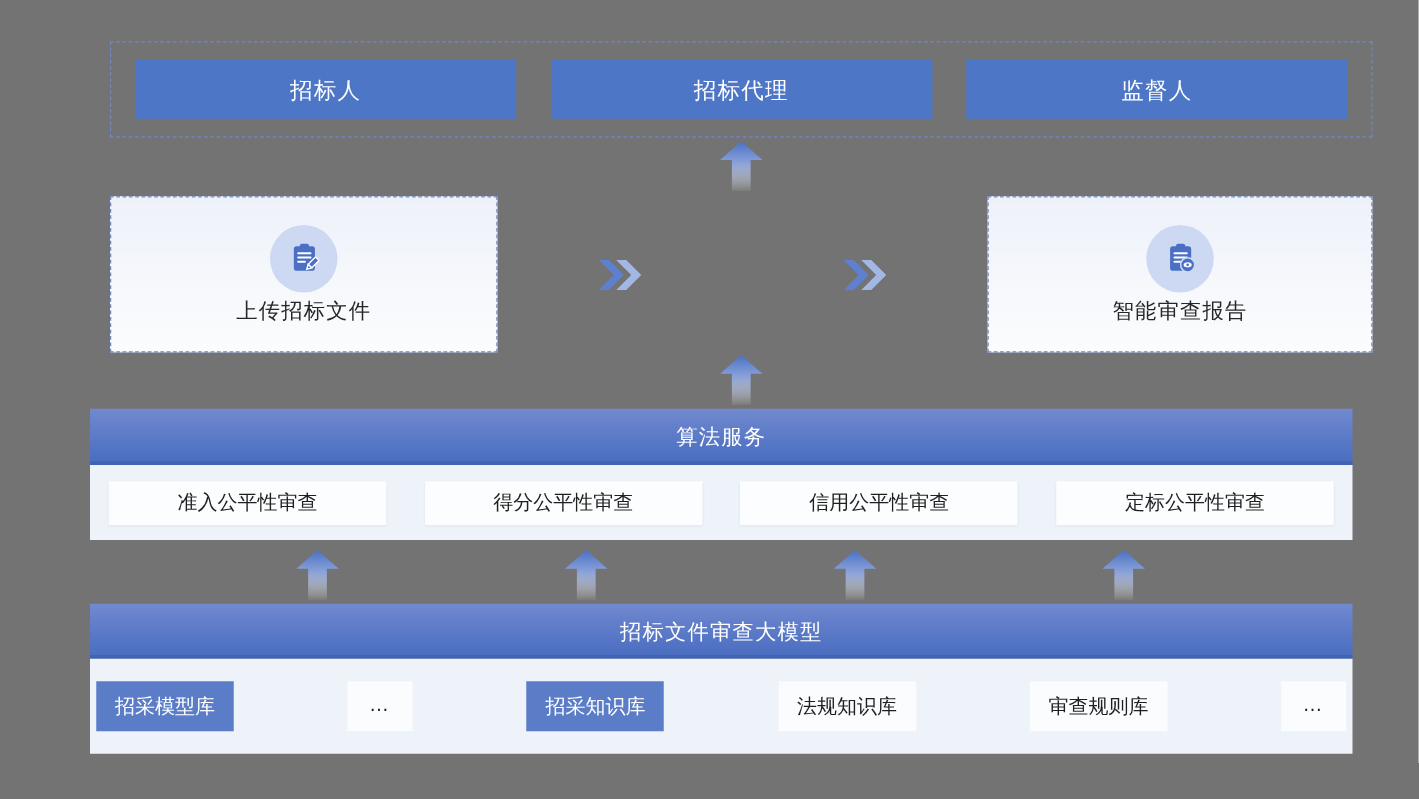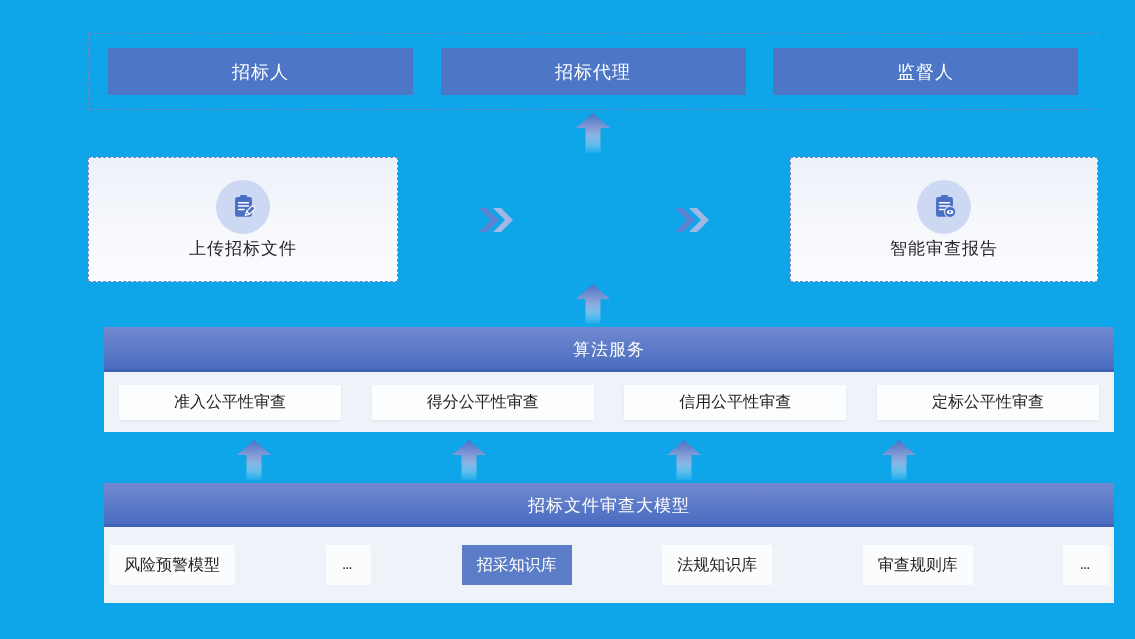--- a/index.html
+++ b/index.html
@@ -1,18 +1,18 @@
 <!DOCTYPE html>
 <html><head>
 <meta charset="utf-8">
 <style>
   html,body{margin:0;padding:0;background:#ffffff;}
   .canvas{
-    position:relative;width:1135px;height:639px;background:#0ea5e9;overflow:hidden;
-    font-family:Liberation Mono, monospace;color:#262626;
+    position:relative;width:1135px;height:639px;background:#737373;overflow:hidden;
+    font-family:Liberation Sans, sans-serif;color:#262626;
   }
   
   .stakeholders{
     position:absolute;left:88px;top:33px;width:1010px;height:77px;
     border:1.6px dashed #7186c5;box-sizing:border-box;
     display:flex;align-items:center;justify-content:space-between;padding:0 19px;
   }
   .stake-btn{
     width:305px;height:47px;background:#4d77c6;color:#fff;
     display:flex;align-items:center;justify-content:center;
@@ -33,21 +33,21 @@
     display:flex;flex-direction:column;align-items:center;justify-content:center;gap:3px;
   }
   .process-box.last{flex:0 0 308px;}
   .connector{flex:1;display:flex;align-items:center;justify-content:center;}
   .icon-circle{
     width:54px;height:54px;border-radius:50%;background:#cdd9f3;
     display:flex;align-items:center;justify-content:center;
   }
   .process-label{font-size:17px;color:#262626;letter-spacing:1px;}
   
-  .block{position:absolute;left:104px;width:1010px;}
+  .block{position:absolute;left:72px;width:1010px;}
   .algo-block{top:327px;}
   .model-block{top:483px;}
   .bar{
     height:45px;background:linear-gradient(180deg,#7289cf 0%,#5777c6 60%,#4a6cc0 100%);
     color:#fff;font-size:17px;letter-spacing:1px;
     display:flex;align-items:center;justify-content:center;
     box-shadow:inset 0 -3px 0 rgba(47,79,160,0.35);
   }
   .model-block .bar{height:44px;}
   .section{background:#eef2f9;gap:12px;}
@@ -185,21 +185,21 @@
     <div class="col">
         <svg class="v-arrow" style="position:static" viewBox="0 0 34 40">
           <path d="M17,0 L34,15 L24.5,15 L24.5,40 L9.5,40 L9.5,15 L0,15 Z" fill="url(#agrad)"></path>
         </svg>
       </div>
   </div>
 
   <div class="block model-block">
     <div class="bar">招标文件审查大模型</div>
     <div class="section">
-      <div class="chip">风险预警模型</div>
+      <div class="chip active">招采模型库</div>
       <div class="chip dots">…</div>
       <div class="chip active">招采知识库</div>
       <div class="chip">法规知识库</div>
       <div class="chip">审查规则库</div>
       <div class="chip dots">…</div>
     </div>
   </div>
 
 </div>
 

